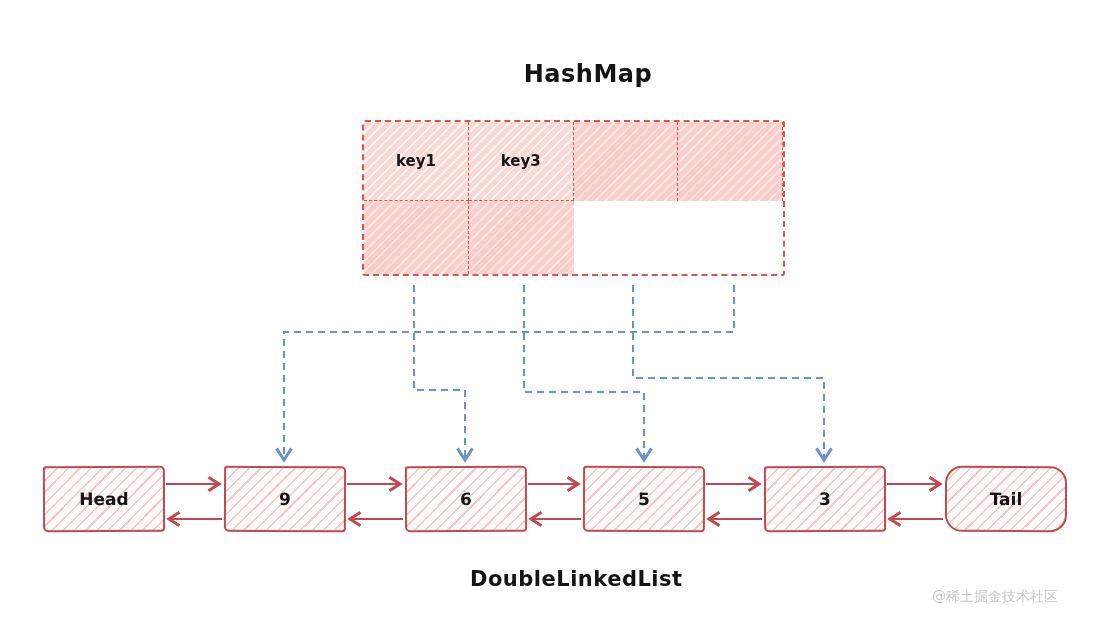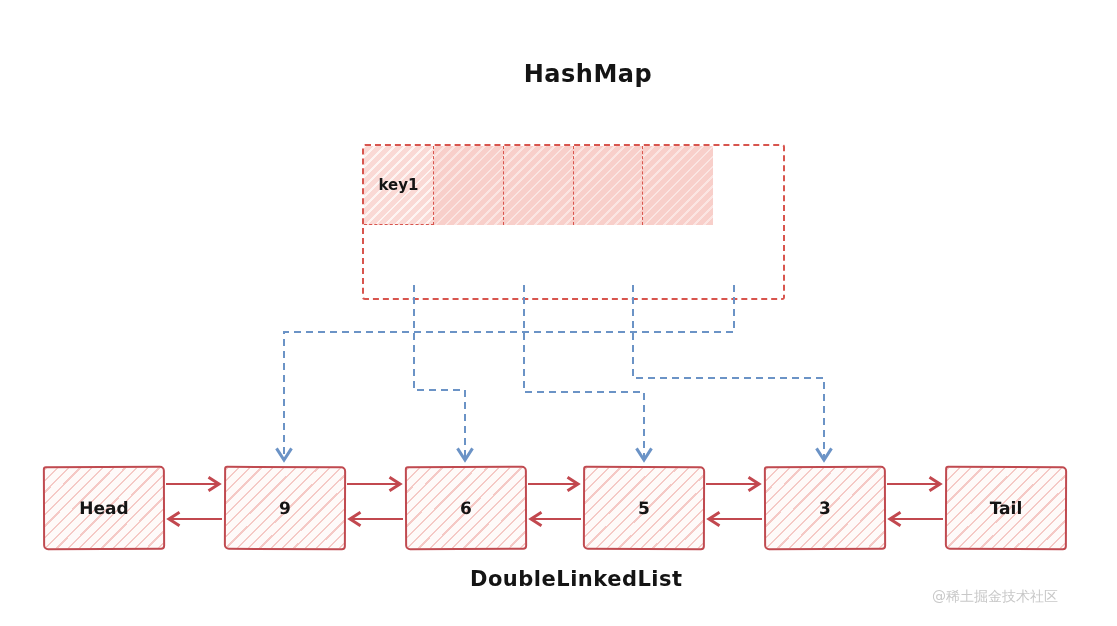--- a/index.html
+++ b/index.html
@@ -18,27 +18,27 @@
     color:#141414;
     letter-spacing:0.5px;
     text-align:center;
     white-space:nowrap;
   }
   #hashmap-title{left:483px;top:60px;width:210px;font-size:24px;}
   #list-title{left:470px;top:567px;width:185px;font-size:21px;text-align:center;}
   
   #hashmap-table{
     position:absolute;
-    left:362px;top:144px;
+    left:362px;top:120px;
     width:423px;height:156px;
     box-sizing:border-box;
     border:2px dashed #d8554e;
     border-radius:3px;
     display:grid;
-    grid-template-columns:repeat(6,1fr);
+    grid-template-columns:repeat(4,1fr);
     grid-template-rows:79px 1fr;
   }
   .cell{
     box-sizing:border-box;
     display:flex;align-items:center;justify-content:center;
     font-size:15px;font-weight:bold;
     background-color:#fad9d5;
     background-image:repeating-linear-gradient(135deg,
       rgba(255,255,255,0.70) 0px, rgba(255,255,255,0.70) 2px,
       rgba(255,255,255,0)  2px, rgba(255,255,255,0)  7px);
@@ -47,39 +47,39 @@
   .cell.c0,.cell.c1,.cell.c2{border-right:1.5px dashed #d8554e;}
   .cell.r1{
     background-color:#f8cfca;
     background-image:repeating-linear-gradient(135deg,
       rgba(255,255,255,0.45) 0px, rgba(255,255,255,0.45) 1.8px,
       rgba(255,255,255,0)  1.8px, rgba(255,255,255,0)  7px);
   }
   
   .node{
     position:absolute;
-    top:466px;width:122px;height:84px;
+    top:466px;width:122px;height:66px;
     box-sizing:border-box;
     border:2px solid #c04a50;
     border-radius:3px 5px 4px 5px;
     display:flex;align-items:center;justify-content:center;
     font-size:17px;font-weight:bold;
     background-color:#fefaf9;
     background-image:repeating-linear-gradient(135deg,
       rgba(231,128,121,0.40) 0px, rgba(231,128,121,0.40) 1.6px,
       rgba(255,255,255,0)   1.6px, rgba(255,255,255,0)   8px);
   }
   .node:nth-of-type(odd){transform:rotate(-0.2deg);}
   .node:nth-of-type(even){transform:rotate(0.2deg);}
   #node-0{left:43px;}
   #node-1{left:224px;}
   #node-2{left:405px;}
   #node-3{left:583px;}
   #node-4{left:764px;}
-  #node-5{left:945px;}
+  #node-5{left:945px;border-radius:17px;}
   
   #arrows{position:absolute;left:0;top:0;pointer-events:none;}
   .blue-path{fill:none;stroke:#6b93c6;stroke-width:2;stroke-dasharray:7 5;}
   .red-line{fill:none;stroke:#c2484f;stroke-width:2;}
   
   #watermark{
     position:absolute;
     left:932px;top:588px;
     font-size:14px;
     color:#c8c8c8;
@@ -88,20 +88,21 @@
 </style>
 </head>
 <body>
 
 <div id="canvas">
 
   <div class="title" id="hashmap-title">HashMap</div>
 
   <div id="hashmap-table">
     <div class="cell r0 c0">key1</div>
+    <div class="cell r0 c2">key3</div>
     <div class="cell r1 c0"></div>
     <div class="cell r1 c1"></div>
     <div class="cell r1 c2"></div>
     <div class="cell r1 c3"></div>
   </div>
 
   <div class="node" id="node-0">Head</div>
   <div class="node" id="node-1">9</div>
   <div class="node" id="node-2">6</div>
   <div class="node" id="node-3">5</div>

